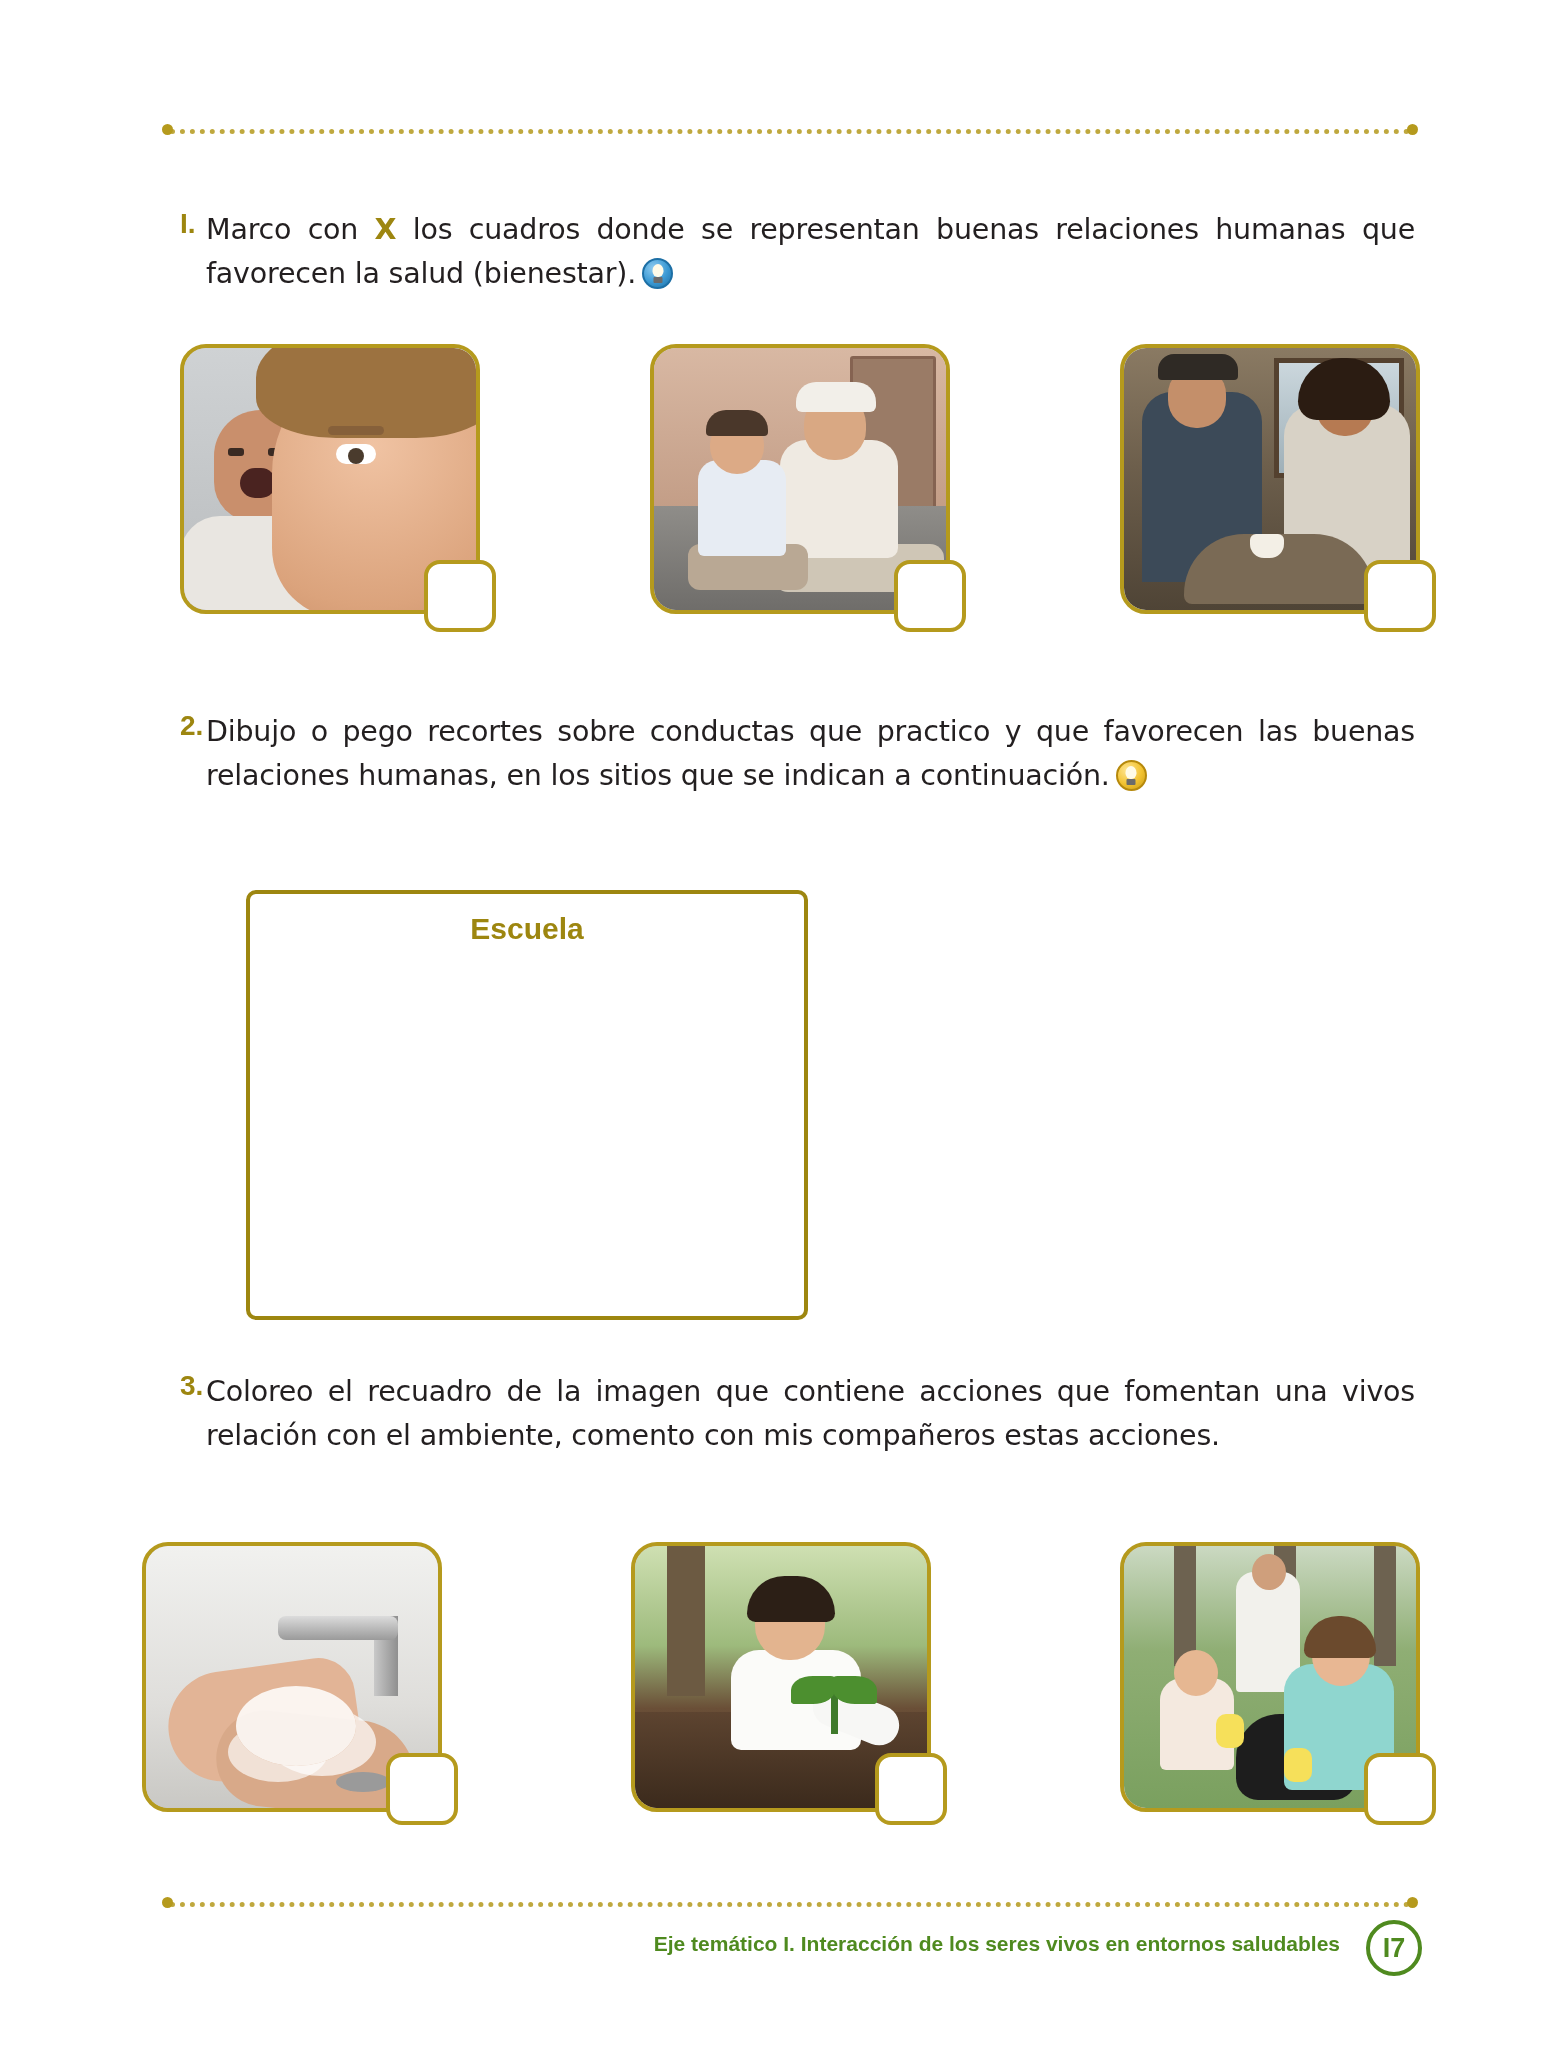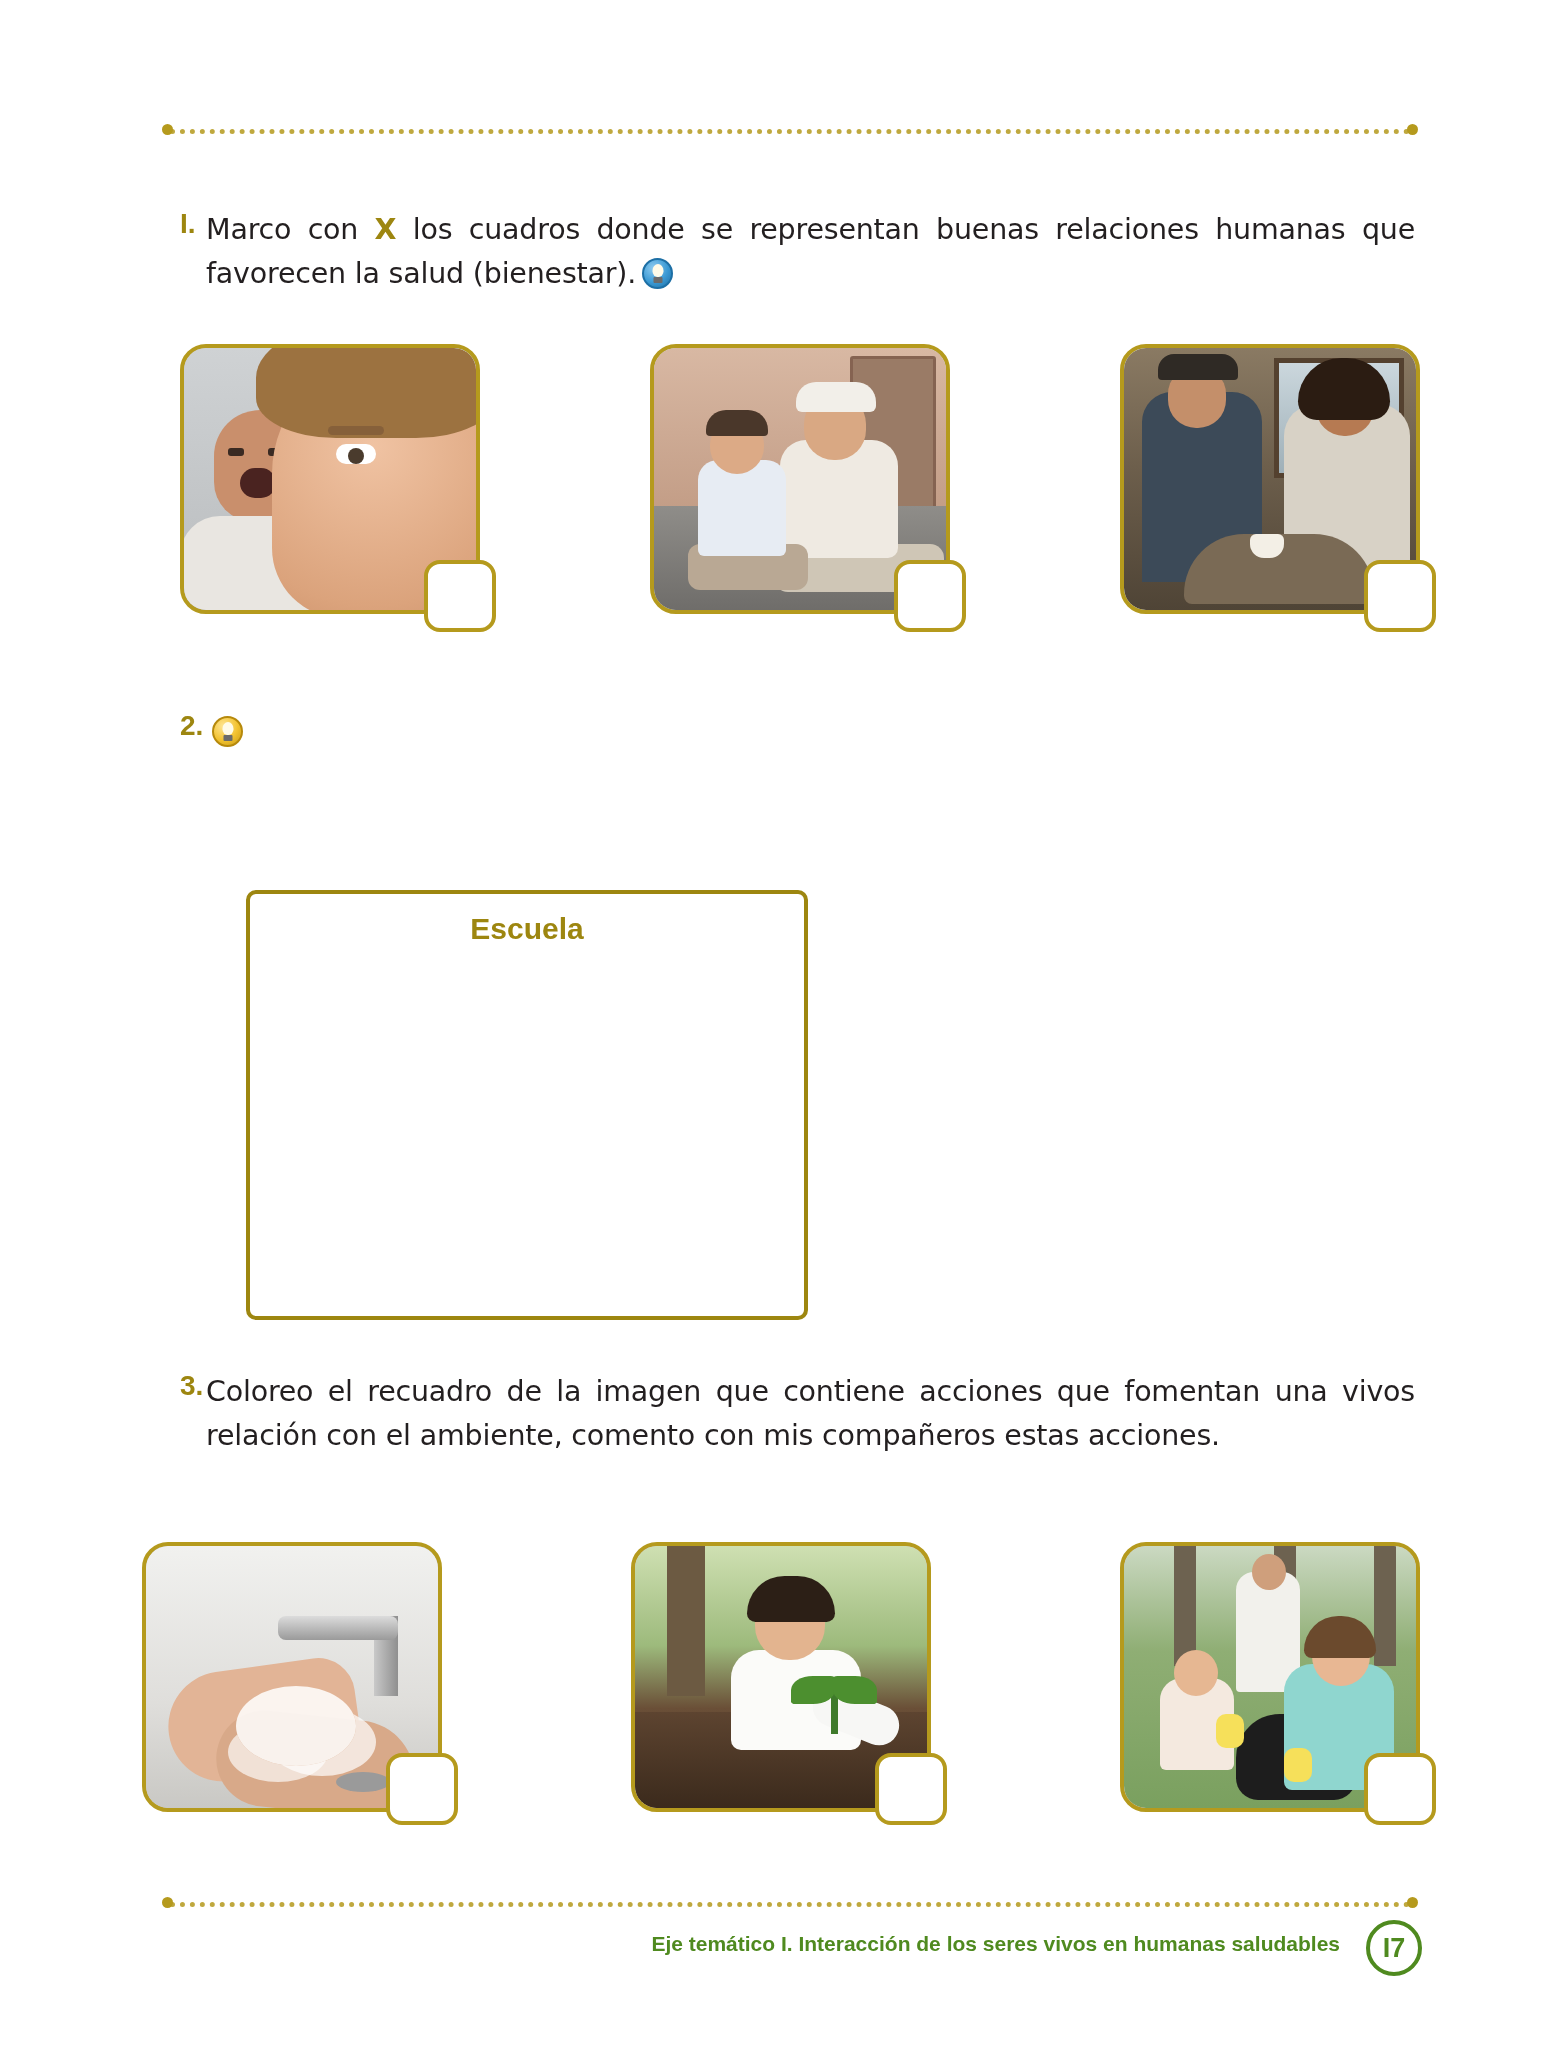--- a/index.html
+++ b/index.html
@@ -577,21 +577,21 @@
           </div>
         </div>
       </div>
       <div class="answer-box"></div>
     </div>
 
   </div>
 
   <div class="item" style="top:710px;">
     <div class="item-num">2.</div>
-    <div class="item-text"><span class="inline-icon icon-yellow"></span></div>
+    <div class="item-text"><span>Dibujo o pego recortes sobre conductas que practico  y que favorecen las buenas relaciones humanas, en los sitios que se indican a continuación.</span><span class="inline-icon icon-yellow"></span></div>
   </div>
 
   <div class="draw-row" style="top:890px;">
     <div class="draw-box">
       <div class="draw-label">Escuela</div>
     </div>
   </div>
 
   <div class="item" style="top:1370px;">
     <div class="item-num">3.</div>
@@ -657,17 +657,17 @@
       </div>
       <div class="answer-box"></div>
     </div>
 
   </div>
 
   <div class="footer">
     <div class="footer-dots"></div>
     <div class="footer-dot-end footer-dot-left"></div>
     <div class="footer-dot-end footer-dot-right"></div>
-    <div class="footer-text">Eje temático I. Interacción de los seres vivos en humanas saludables</div>
+    <div class="footer-text">Eje temático I. Interacción de los seres vivos en entornos saludables</div>
     <div class="page-num">I7</div>
   </div>
 
 </div>
 
 </body></html>

